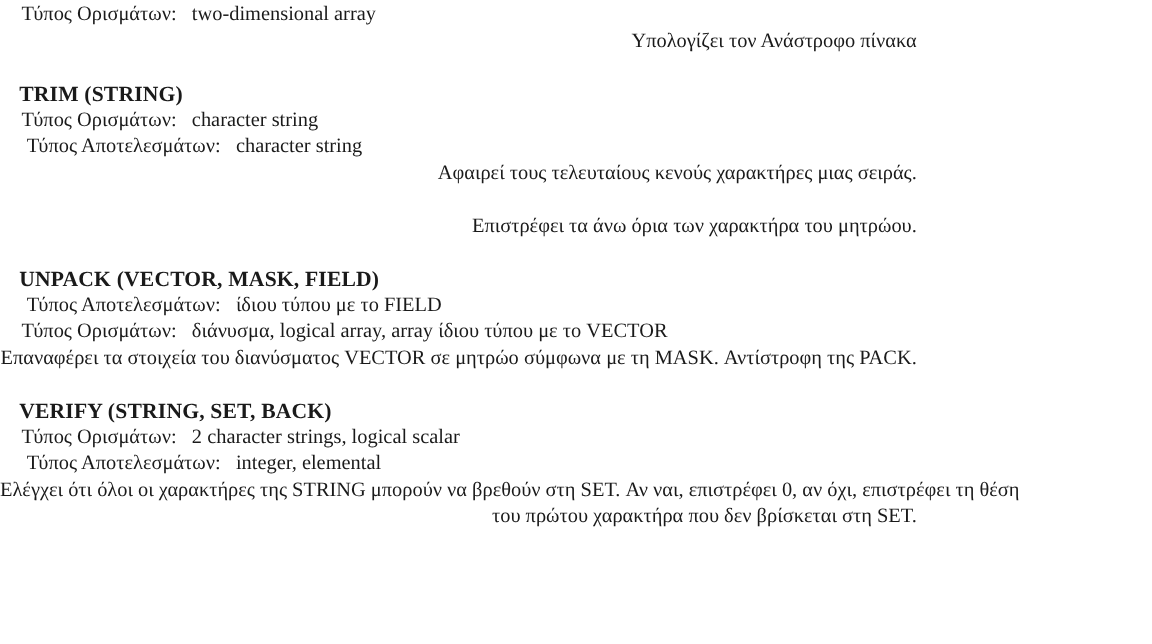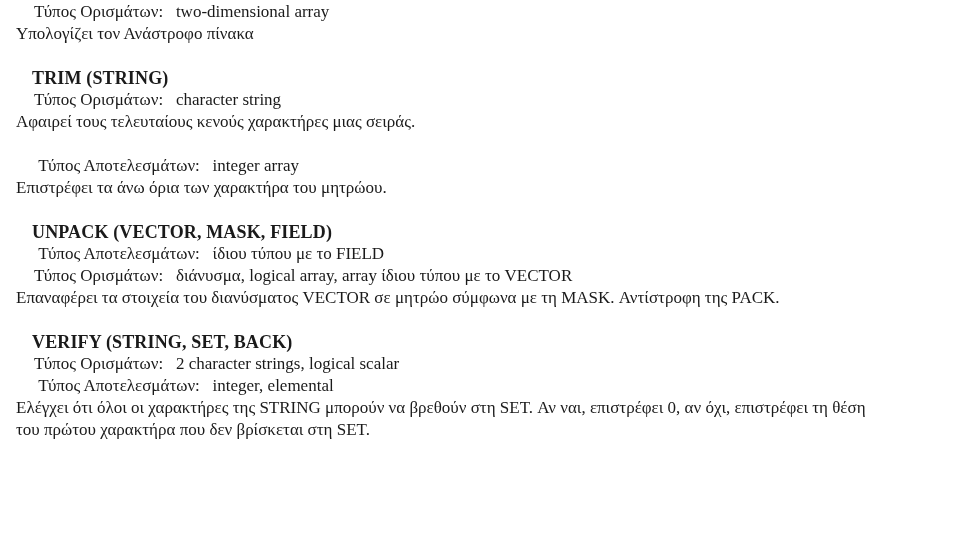--- a/index.html
+++ b/index.html
@@ -14,21 +14,20 @@
     font-family: "Liberation Serif", "DejaVu Serif", serif;
     color: #1a1a1a;
     -webkit-font-smoothing: antialiased;
   }
   .page {
     width: 764px;
     height: 537px;
     box-sizing: border-box;
     padding: 0;
     position: relative;
-    margin-left: 16px;
   }
   .entry {
     margin: 0;
     padding: 0;
   }
   .entry-heading {
     font-weight: bold;
     font-size: 18px;
     line-height: 22px;
     letter-spacing: 0.15px;
@@ -42,20 +41,21 @@
     white-space: pre;
     margin: 0;
     padding-left: 14px;
   }
   .desc-line {
     font-size: 17px;
     line-height: 22px;
     white-space: pre;
     margin: 0;
     padding-left: 0;
+    text-align: right;
   }
   .gap {
     height: 22px;
   }
   
   .first-block {
     padding-top: 1px;
   }
 </style>
 </head>
@@ -66,27 +66,27 @@
   <div class="entry first-block">
     <div class="type-line"> Τύπος Ορισμάτων:   two-dimensional array</div>
     <div class="desc-line">Υπολογίζει τον Ανάστροφο πίνακα</div>
   </div>
 
   <div class="gap"></div>
 
   <div class="entry">
     <div class="entry-heading">TRIM (STRING)</div>
     <div class="type-line"> Τύπος Ορισμάτων:   character string</div>
+    <div class="type-line">  Τύπος Αποτελεσμάτων:   character string</div>
     <div class="desc-line">Αφαιρεί τους τελευταίους κενούς χαρακτήρες μιας σειράς.</div>
   </div>
 
   <div class="gap"></div>
 
   <div class="entry">
-    <div class="type-line">  Τύπος Αποτελεσμάτων:   integer array</div>
     <div class="desc-line">Επιστρέφει τα άνω όρια των χαρακτήρα του μητρώου.</div>
   </div>
 
   <div class="gap"></div>
 
   <div class="entry">
     <div class="entry-heading">UNPACK (VECTOR, MASK, FIELD)</div>
     <div class="type-line">  Τύπος Αποτελεσμάτων:   ίδιου τύπου με το FIELD</div>
     <div class="type-line"> Τύπος Ορισμάτων:   διάνυσμα, logical array, array ίδιου τύπου με το VECTOR</div>
     <div class="desc-line">Επαναφέρει τα στοιχεία του διανύσματος VECTOR σε μητρώο σύμφωνα με τη MASK. Αντίστροφη της PACK.</div>

